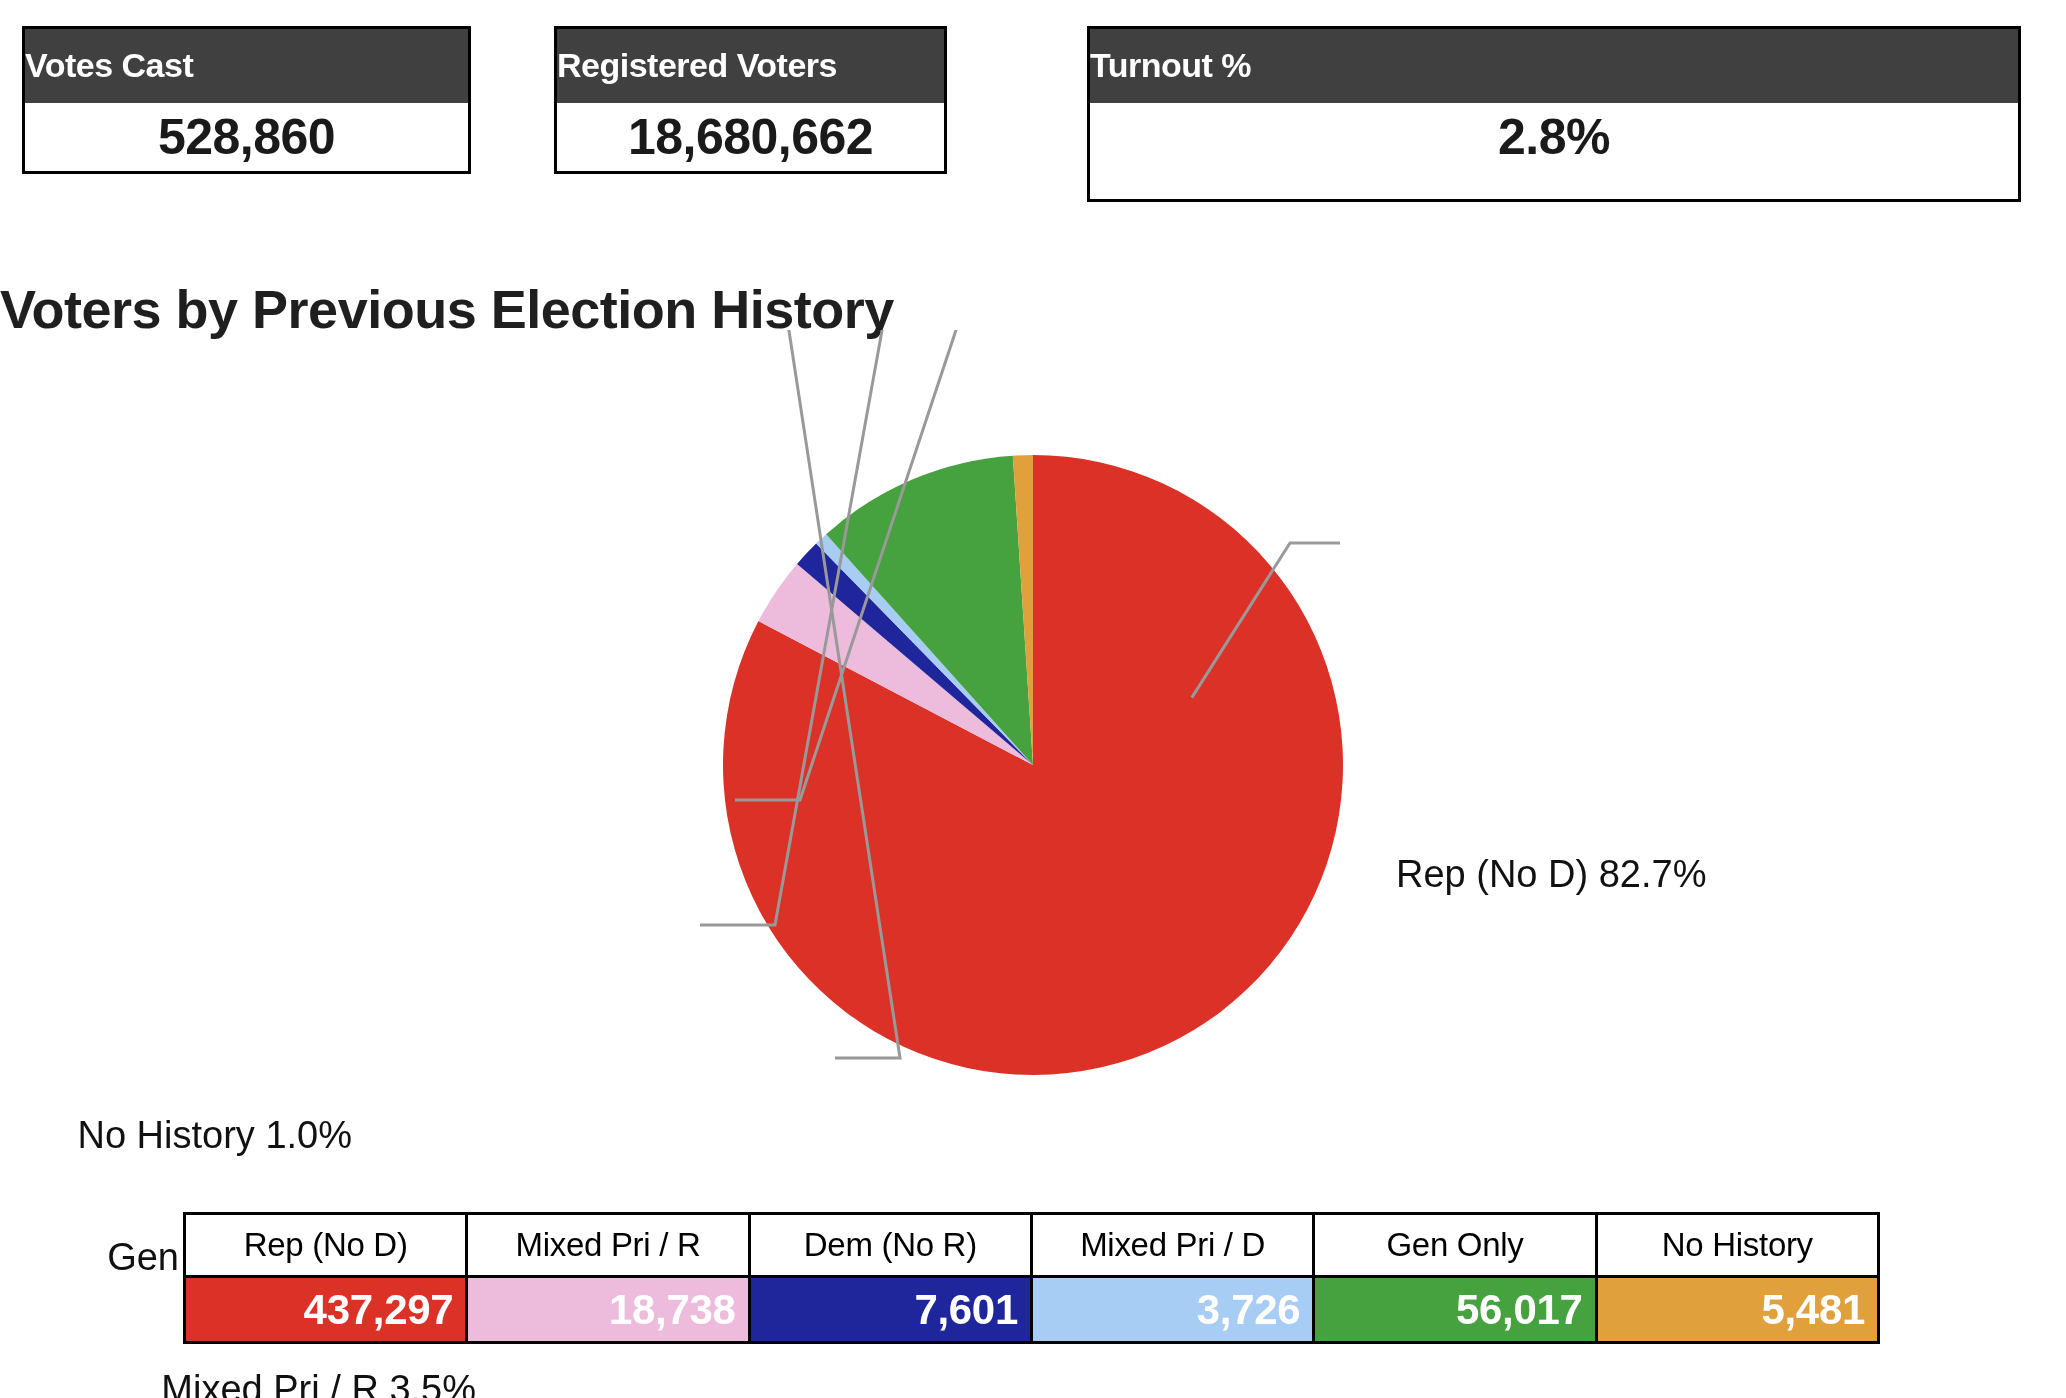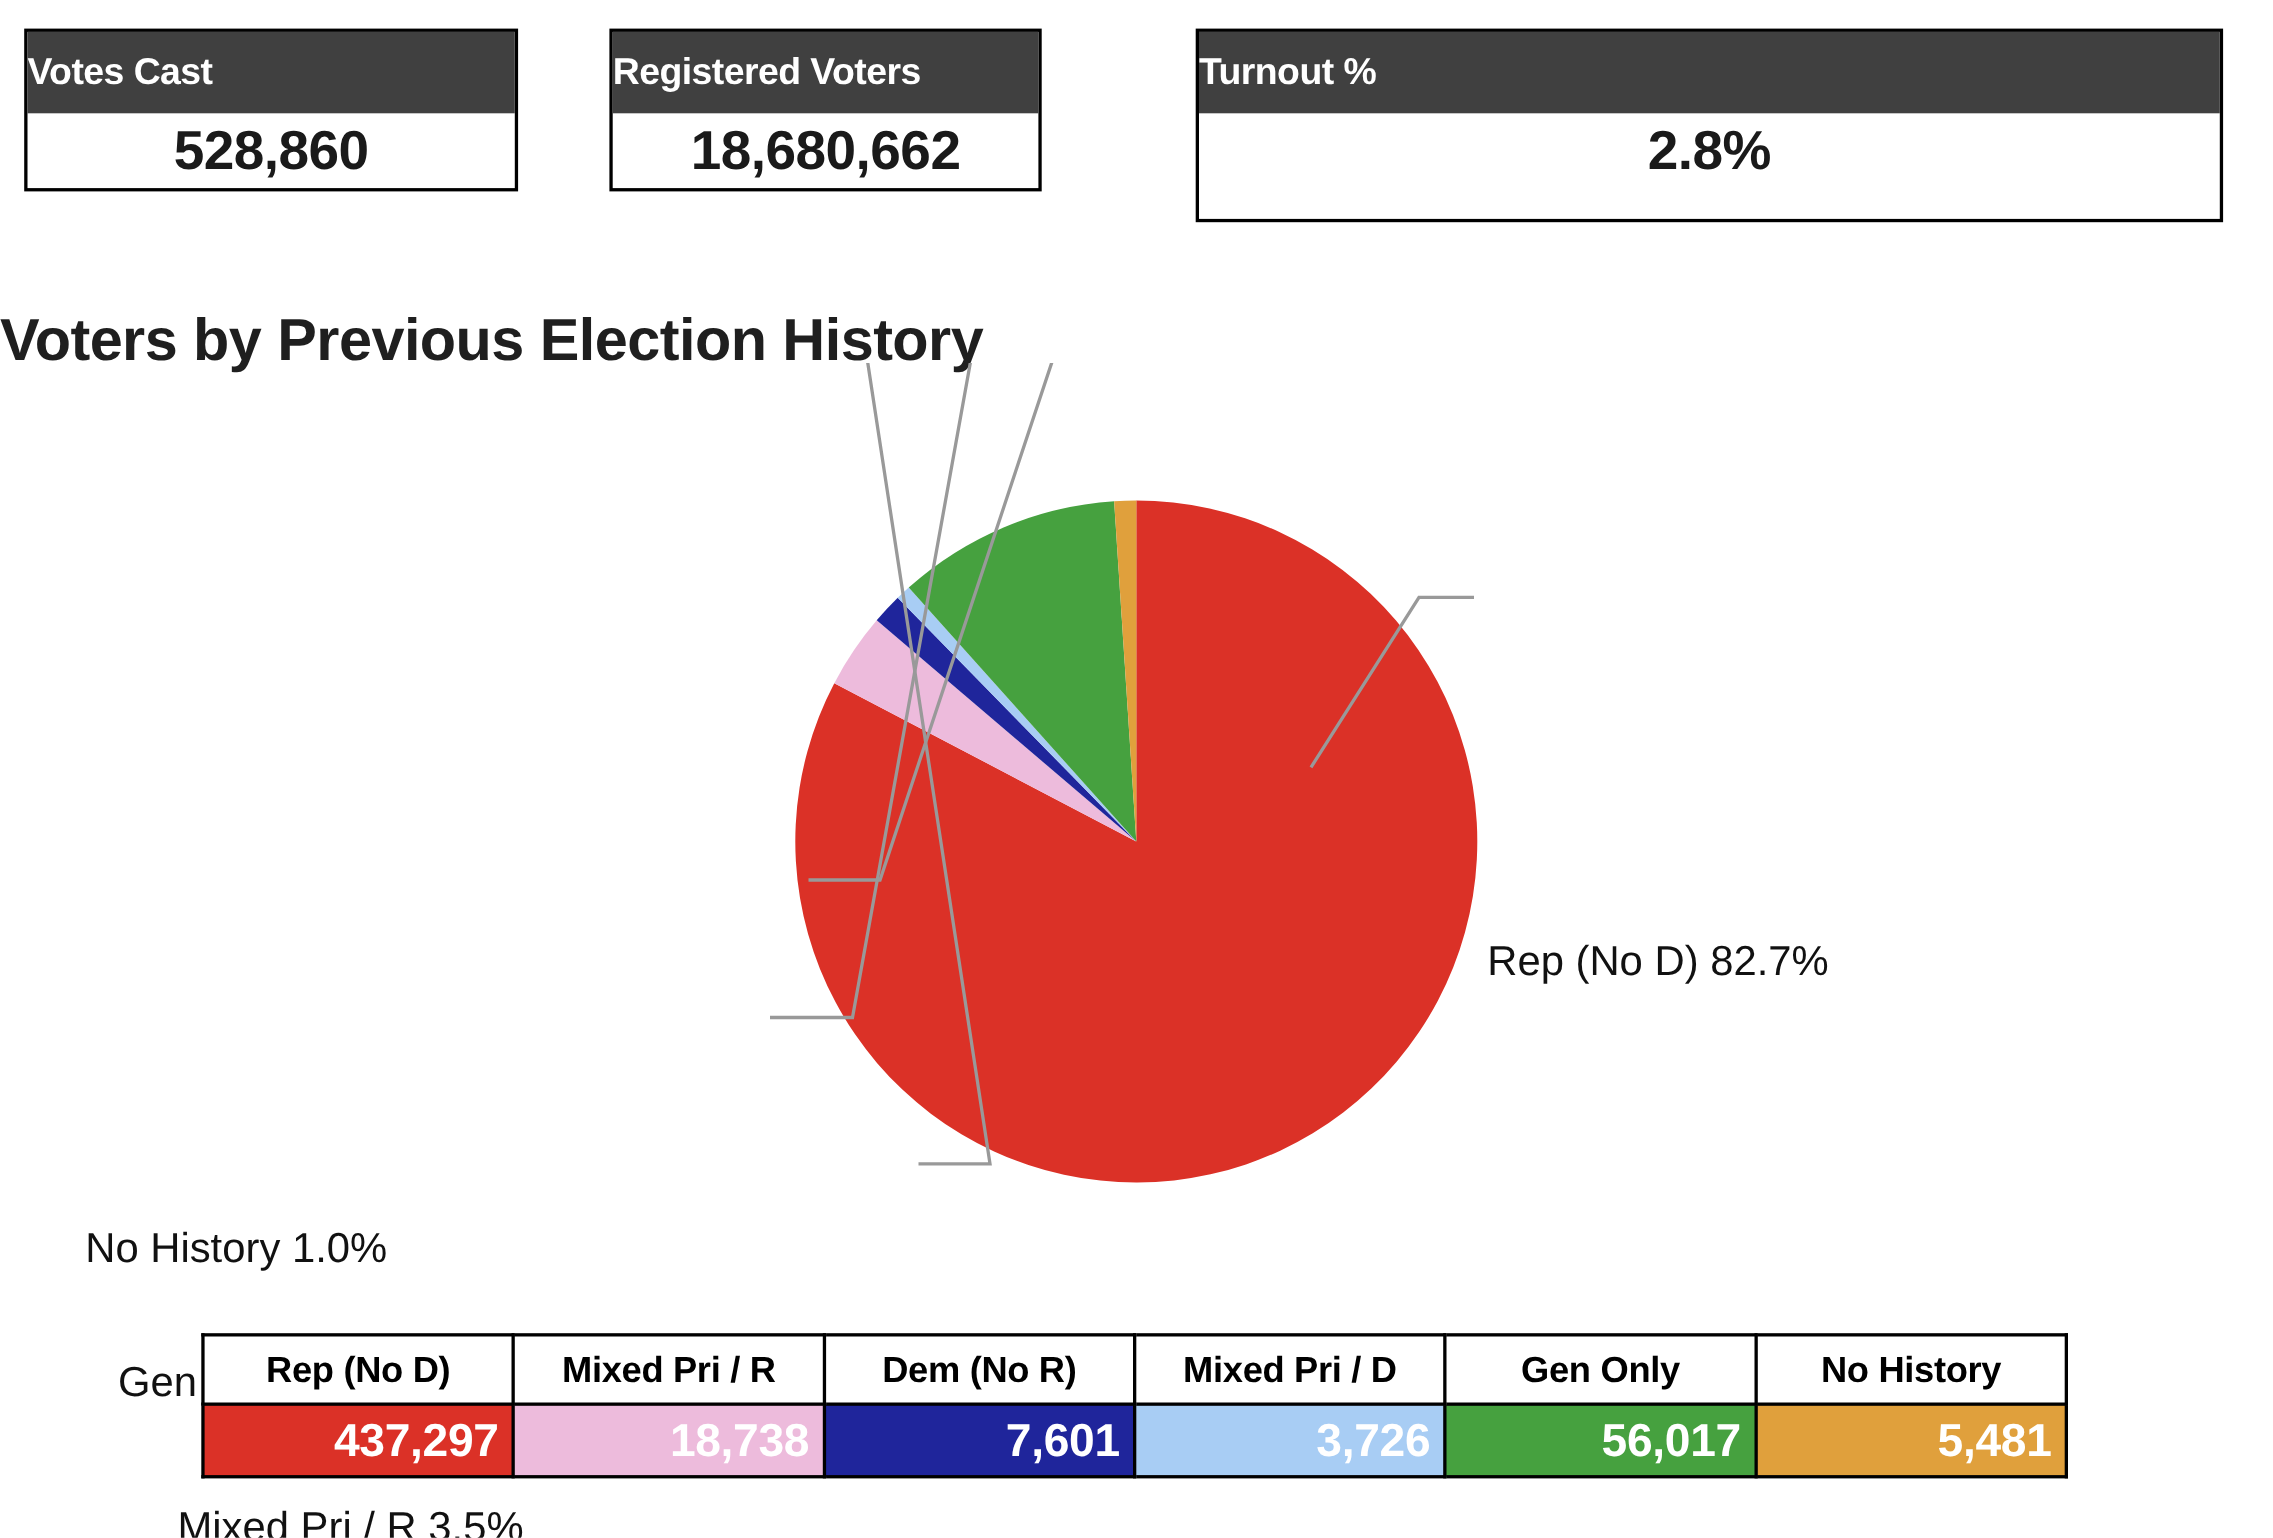--- a/index.html
+++ b/index.html
@@ -87,21 +87,21 @@
   .pie-label {
     position: absolute;
     font-size: 38px;
     color: #111111;
     white-space: nowrap;
     line-height: 1;
   }
   .pie-label.right { text-align: left; }
   .pie-label.left  { text-align: right; }
 
-  #label-rep        { left: 1352px; top: 525px; }
+  #label-rep        { left: 1396px; top: 525px; }
   #label-nohistory  { right: 1714px; top: 786px; }
   #label-genonly    { right: 1680px; top: 908px; }
   #label-mixedprir  { right: 1590px; top: 1040px; }
 
   
   #value-table {
     position: absolute;
     left: 183px;
     top: 1212px;
     width: 1697px;
@@ -109,21 +109,21 @@
     table-layout: fixed;
   }
   #value-table td {
     border: 3px solid #000000;
     box-sizing: border-box;
   }
   #value-table tr.header-row td {
     height: 63px;
     background: #ffffff;
     color: #000000;
-    font-weight: bold;
+    font-weight: normal;
     font-size: 33px;
     text-align: center;
     vertical-align: middle;
     letter-spacing: -0.3px;
     white-space: nowrap;
     padding: 0 4px;
   }
   #value-table tr.value-row td {
     height: 66px;
     color: #ffffff;

